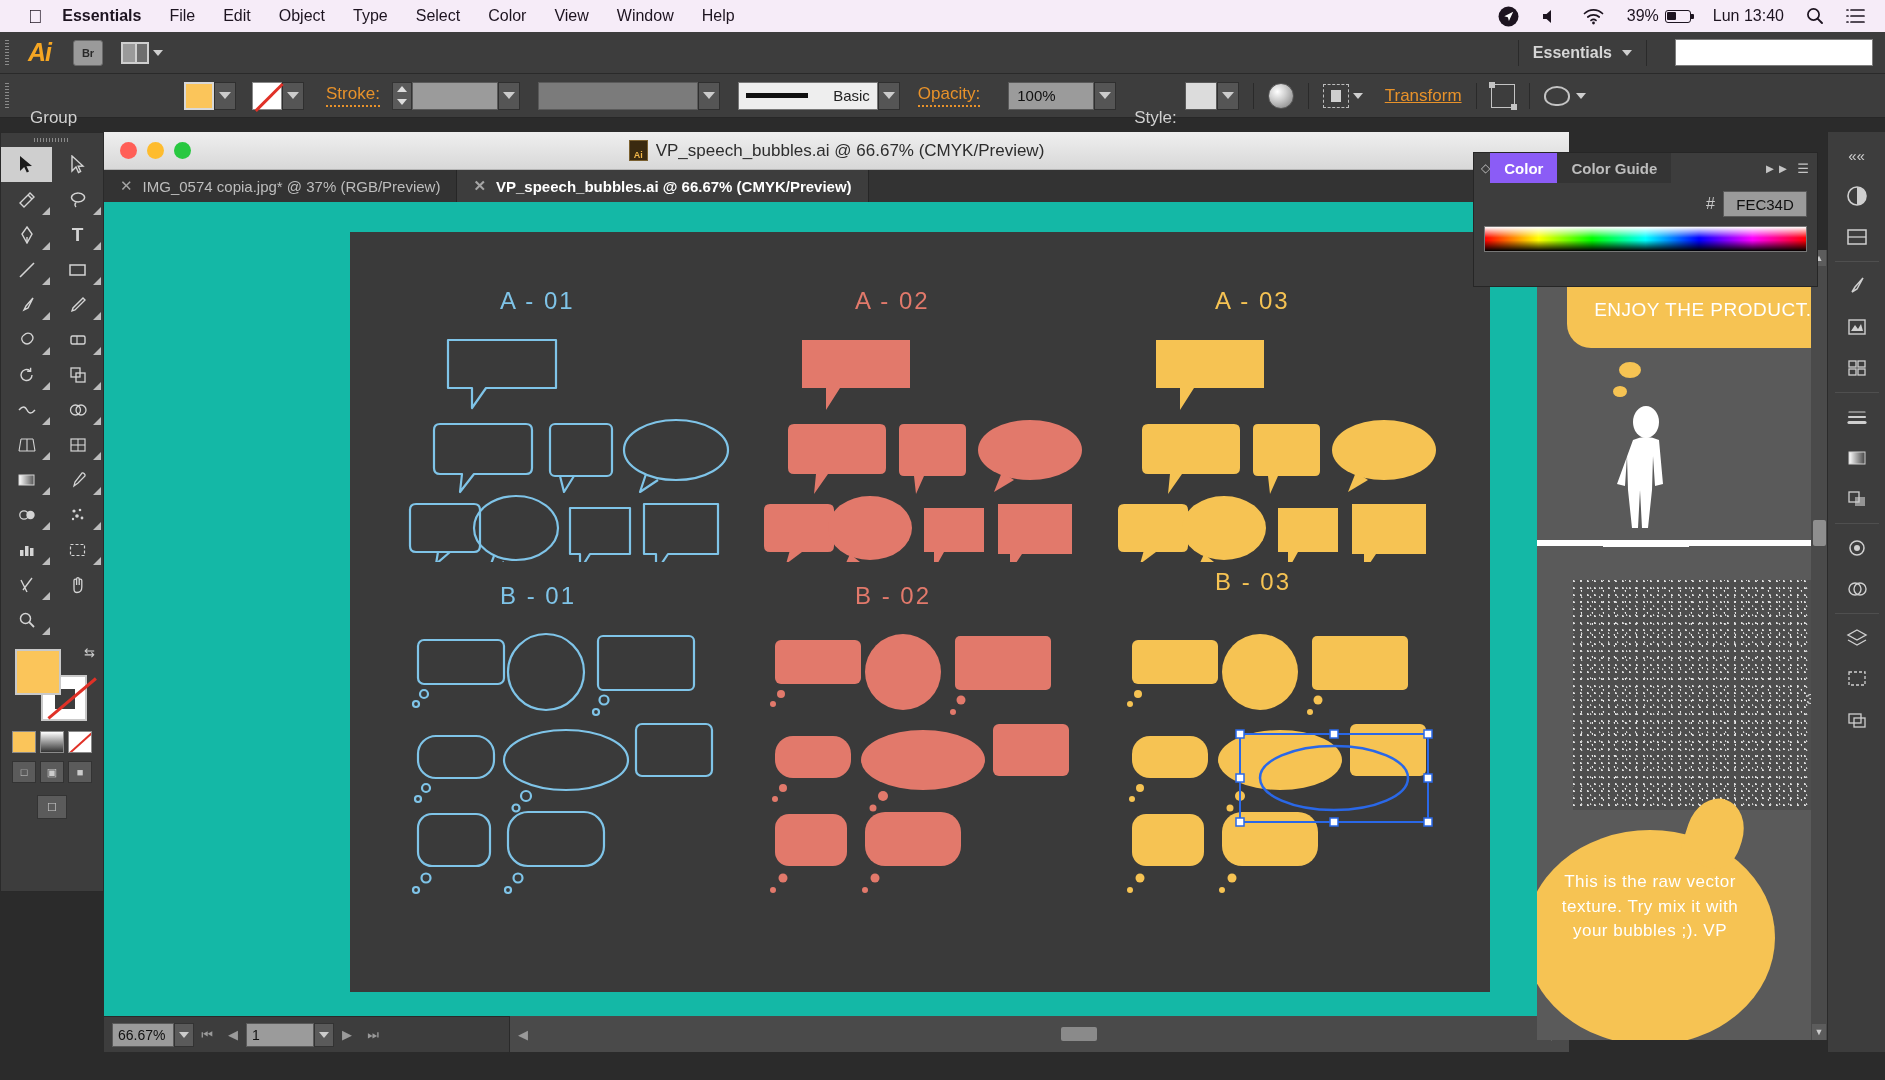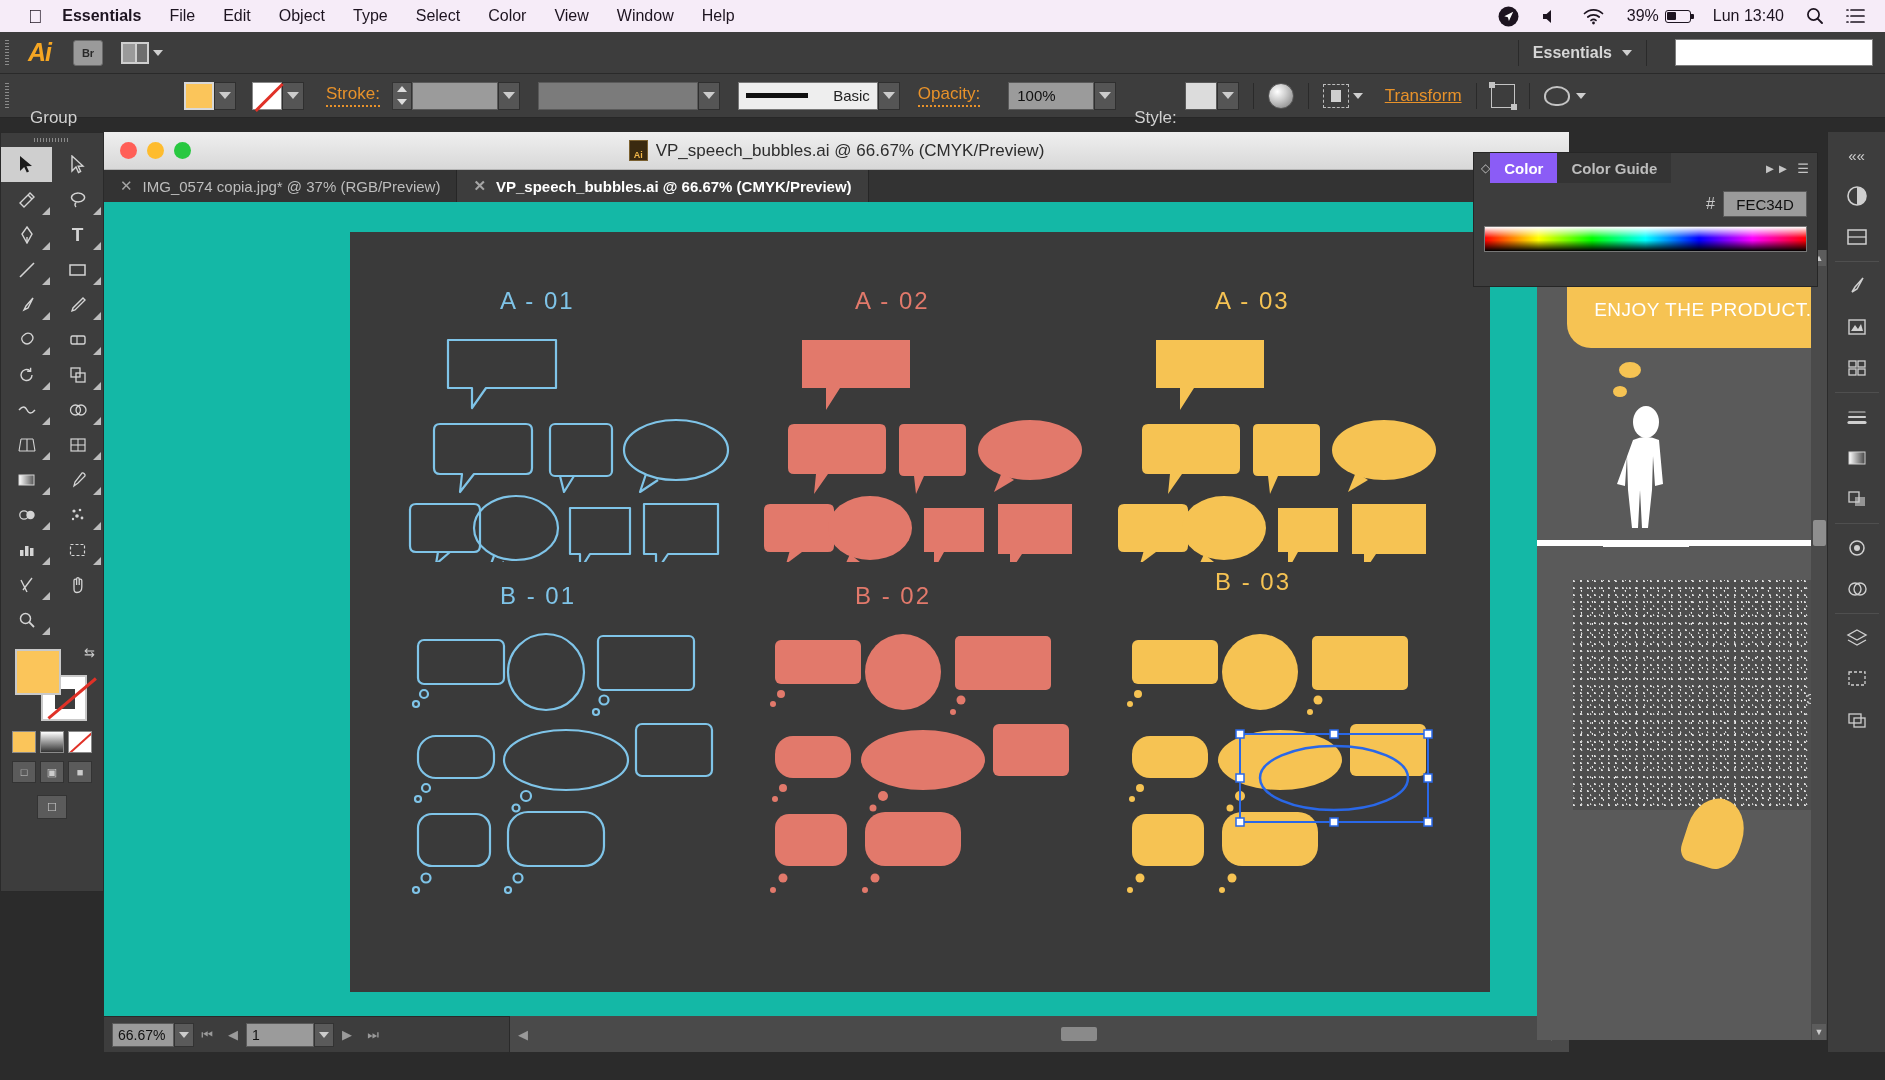--- a/index.html
+++ b/index.html
@@ -768,20 +768,23 @@
       <rect x="0" y="136" width="86" height="5" fill="#fff"></rect>
     </svg>
     <div style="position:absolute;left:0;top:290px;width:290px;height:6px;background:#fff;"></div>
 
     <div class="texture" style="left:36px;top:330px;width:250px;height:230px;background:
            radial-gradient(circle at 12% 18%, #ddd 0.9px, transparent 1.1px) 0 0/7px 7px,
            radial-gradient(circle at 62% 48%, #ccc 0.8px, transparent 1px) 3px 4px/9px 9px,
            radial-gradient(circle at 30% 80%, #eee 0.7px, transparent 0.9px) 5px 2px/11px 11px,
            #4e4e4e;"></div>
 
+    <div style="position:absolute;left:-12px;top:580px;width:250px;height:215px;border-radius:50%;background:#f6c353;">
+      <div class="bubText" style="padding:40px 28px 0 28px;font-size:17px;">This is the raw vector texture. Try mix it with your bubbles ;). VP</div>
+    </div>
     <div style="position:absolute;left:150px;top:548px;width:56px;height:70px;background:#f6c353;
                 border-radius:50% 50% 40% 20%;transform:rotate(18deg);"></div>
 
     <div style="position:absolute;right:4px;top:440px;color:#d8d8d8;font-size:15px;">34</div>
 
     <div class="vscroll">
       <div class="scrollArrow" style="top:0;">▲</div>
       <div class="vthumb" style="top:270px;height:26px;"></div>
       <div class="scrollArrow" style="bottom:0;">▼</div>
     </div>

